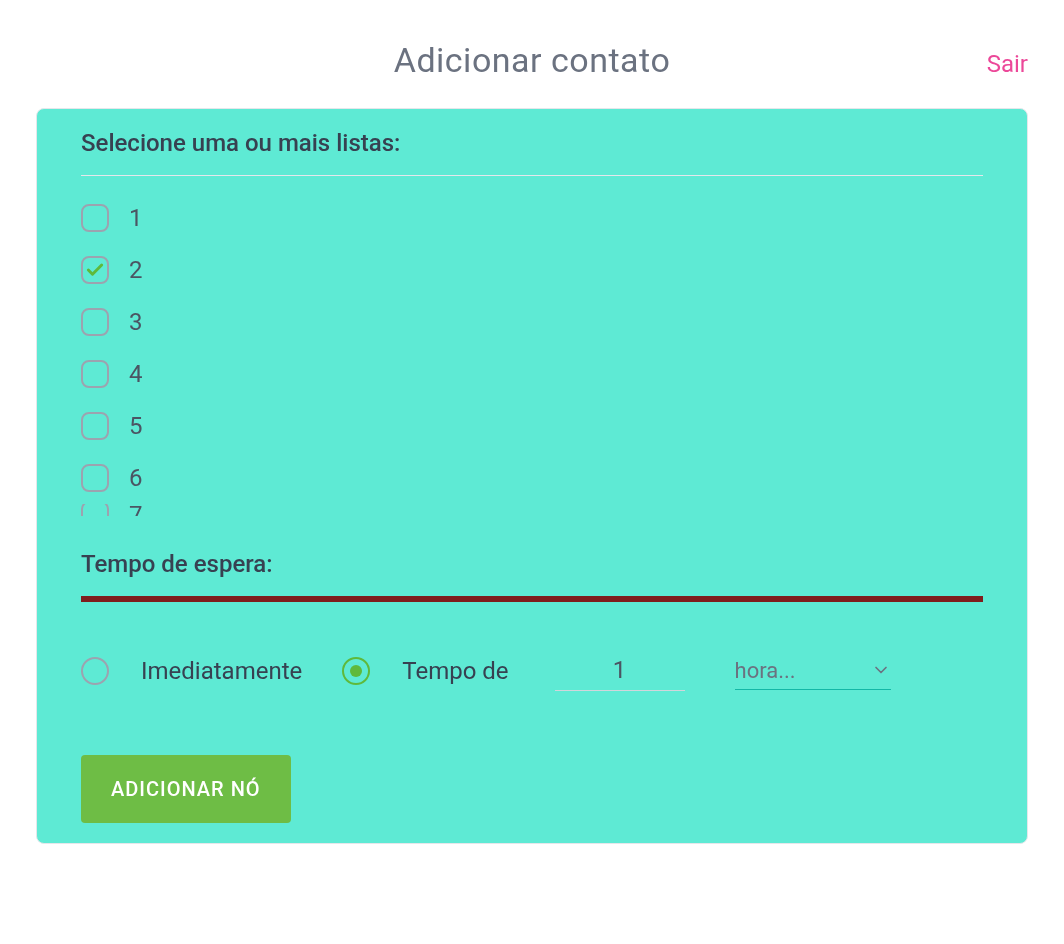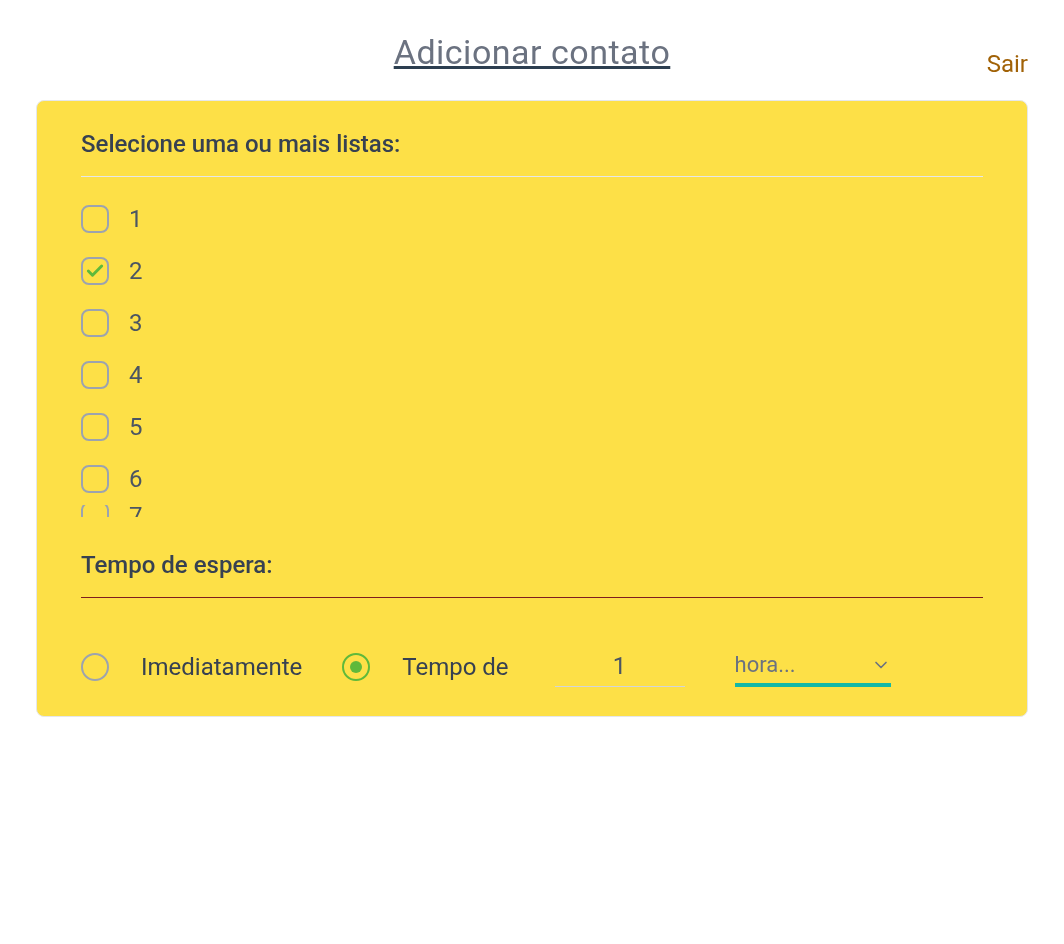--- a/index.html
+++ b/index.html
@@ -9,45 +9,44 @@
       width: 1064px;
       height: 944px;
       position: relative;
       color: #2c3e50;
     }
     .header {
       display: flex;
       align-items: center;
       justify-content: center;
       position: relative;
-      padding: 32px 36px 28px 36px;
-      text-decoration: underline;
+      padding: 40px 36px 28px 36px;
     }
     .title {
       font-size: 34px;
       font-weight: 400;
       color: #6b7280;
       letter-spacing: 0.5px;
     }
     .exit-link {
       position: absolute;
       right: 36px;
       top: 50px;
       font-size: 24px;
-      color: #a16207;
+      color: #ec4899;
       cursor: pointer;
       font-weight: 400;
       text-align: center;
     }
     .card {
       margin: 0 36px 28px 36px;
       border: 1px solid #e5e7eb;
       border-radius: 8px;
-      padding: 29px 44px;
-      background: #fde047;
+      padding: 20px 44px;
+      background: #5eead4;
     }
     .section-title {
       font-size: 24px;
       color: #374151;
       font-weight: 500;
       padding-bottom: 18px;
       border-bottom: 1px solid #e5e7eb;
     }
     .list-scroll {
       height: 340px;
@@ -82,21 +81,21 @@
       overflow: hidden;
     }
     .wait-section {
       margin-top: 34px;
     }
     .wait-title {
       font-size: 24px;
       color: #374151;
       font-weight: 500;
       padding-bottom: 18px;
-      border-bottom: 1px solid #7f1d1d;
+      border-bottom: 6px solid #7f1d1d;
     }
     .wait-controls {
       display: flex;
       align-items: center;
       gap: 32px;
       margin-top: 48px;
     }
     .radio {
       width: 28px;
       height: 28px;
@@ -133,21 +132,21 @@
       color: #4b5563;
       padding: 6px 0;
       background: transparent;
       outline: none;
       font-family: inherit;
       margin-left: 6px;
     }
     .select-wrap {
       position: relative;
       width: 156px;
-      border-bottom: 4px solid #14b8a6;
+      border-bottom: 1px solid #14b8a6;
       padding: 6px 0;
       margin-left: 18px;
       display: flex;
       align-items: center;
       justify-content: space-between;
       cursor: pointer;
     }
     .select-text {
       font-size: 22px;
       color: #6b7280;
@@ -239,14 +238,15 @@
 
       <div class="select-wrap">
         <span class="select-text">hora...</span>
         <svg class="chevron" width="20" height="20" viewBox="0 0 24 24" fill="none" stroke="#6b7280" stroke-width="2" stroke-linecap="round" stroke-linejoin="round">
             <polyline points="6 9 12 15 18 9"></polyline>
           </svg>
       </div>
     </div>
   </div>
 
+  <button class="submit-btn">ADICIONAR NÓ</button>
 
 </div>
 
 </body></html>

